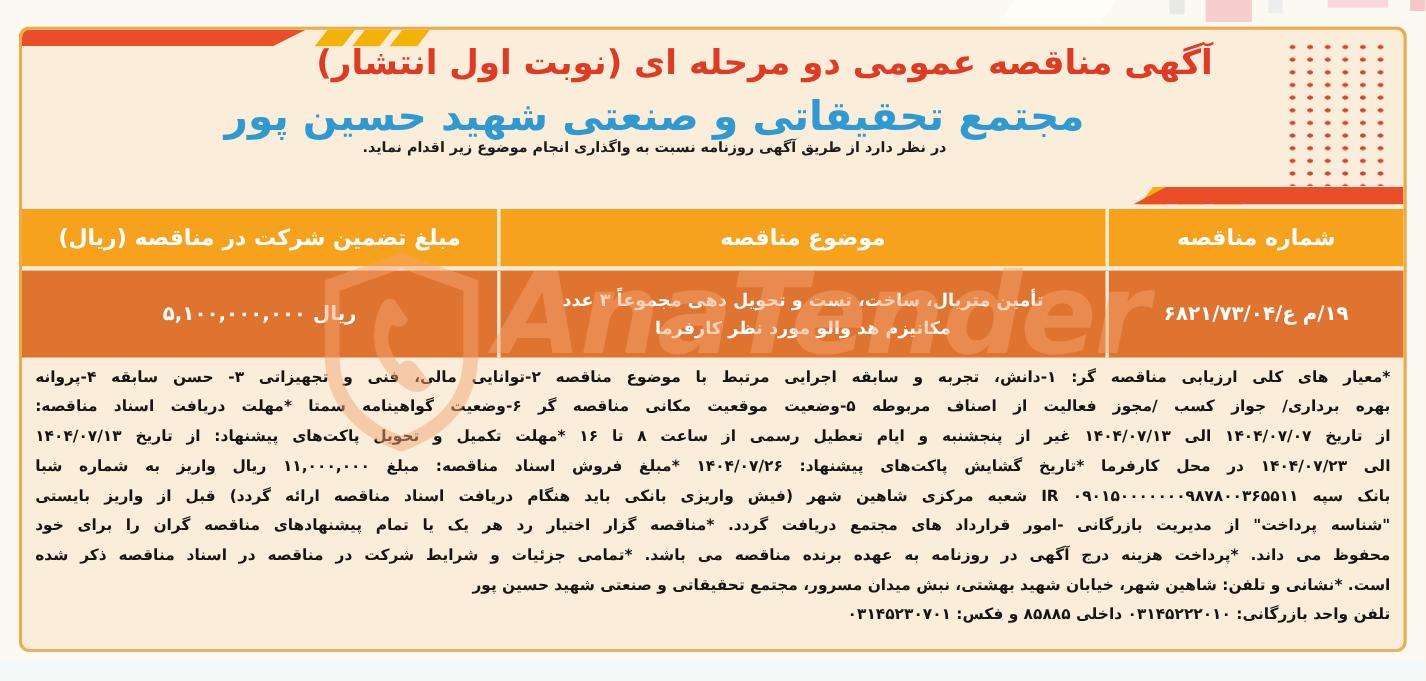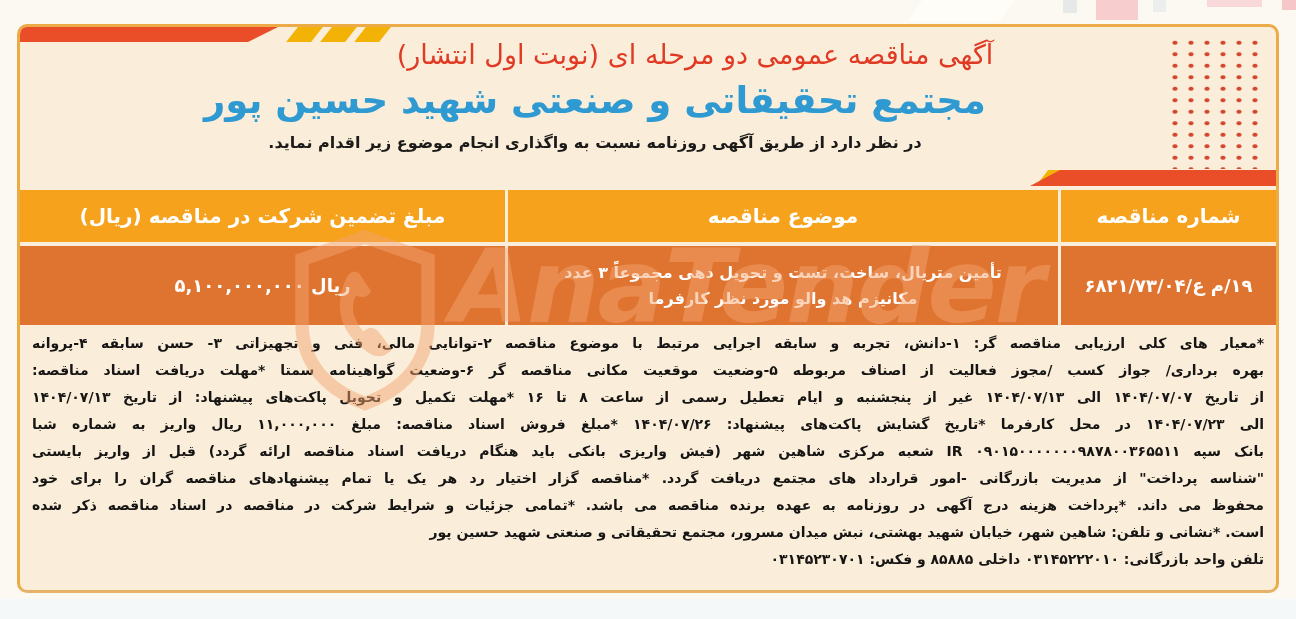--- a/index.html
+++ b/index.html
@@ -45,30 +45,30 @@
   .s4{left:1022px;top:143px;height:16px}.s5{left:1056px;top:143px;height:16px}.s6{left:1090px;top:143px;height:16px}
 
   .dots{
     position:absolute;left:1145px;top:8px;width:98px;height:134px;
     background-image:radial-gradient(var(--dots-red) 2.3px,transparent 2.9px);
     background-size:16px 11.5px;background-position:2px 2px;
   }
 
   
   .titles{position:absolute;left:20px;top:12px;width:1110px;text-align:center;direction:rtl}
-  .t1{font-size:27px;font-weight:normal;color:var(--title-red);position:relative;right:-100px;letter-spacing:.5px}
+  .t1{font-size:31px;font-weight:bold;color:var(--title-red);position:relative;right:-100px;letter-spacing:.5px}
   .t2{font-size:37px;font-weight:bold;color:var(--title-blue);margin-top:9px}
-  .t3{font-size:16px;font-weight:bold;color:var(--ink);margin-top:11px}
+  .t3{font-size:13px;font-weight:bold;color:var(--ink);}
 
   
   .trow{position:absolute;left:0;right:0;display:flex;direction:rtl;color:#fff;font-weight:bold;text-align:center}
   .thead{top:163px;height:52px;background:var(--head-orange);font-size:20px}
   .tbody{top:219px;height:79px;background:var(--row-orange);font-size:18px}
   .cell{display:flex;align-items:center;justify-content:center}
-  .c-num{width:215px}
+  .c-num{width:268px}
   .c-sub{width:556px;border-left:3px solid var(--box-bg);border-right:3px solid var(--box-bg)}
   .c-amt{flex:1}
   .tbody .c-sub{font-size:16px;line-height:26px;padding:16px 34px}
 
   
   .bodytext{position:absolute;left:12px;right:12px;top:303px;direction:rtl;font-weight:bold;
     font-size:14px;line-height:27px;color:#161513}
   .jline{text-align:justify;text-align-last:justify;white-space:nowrap}
   .cline{}
 

